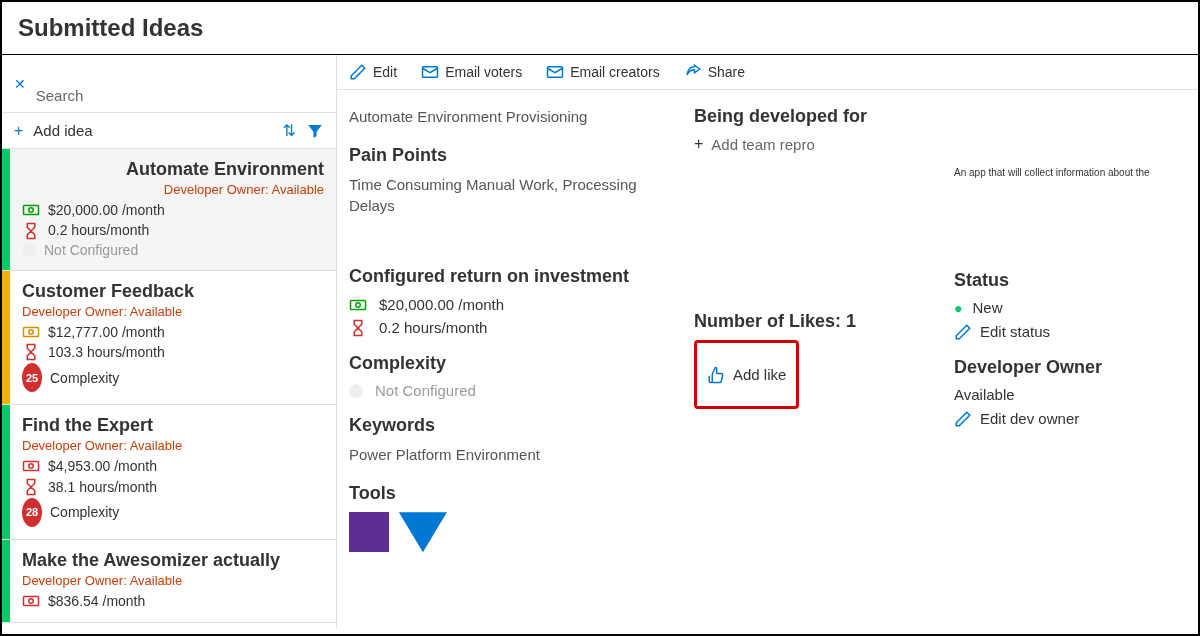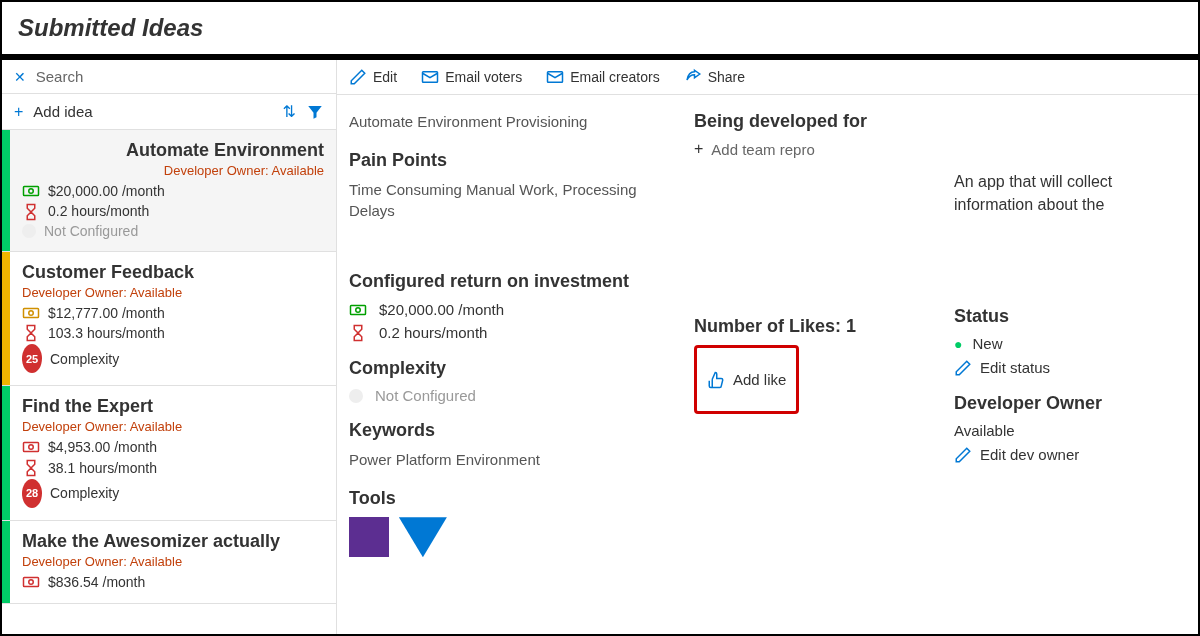--- a/index.html
+++ b/index.html
@@ -1,27 +1,27 @@
 <!DOCTYPE html>
 <html><head>
   <meta charset="utf-8">
   <style>
     * { box-sizing: border-box; margin: 0; padding: 0; }
     body { font-family: 'Segoe UI', Arial, sans-serif; font-size: 14px; color: #333; background: #fff; width: 1200px; height: 636px; overflow: hidden; border: 2px solid #000; }
     
-    .header { padding: 12px 16px; border-bottom: 6px solid #000000; font-style: italic; }
+    .header { padding: 12px 16px; border-bottom: 1px solid #000000; }
     .header h1 { font-size: 24px; font-weight: 600; color: #333; }
     
     .main { display: flex; height: calc(100% - 58px); }
     
     .left-panel { width: 335px; border-right: 1px solid #e0e0e0; display: flex; flex-direction: column; }
     
     .search-row { display: flex; align-items: center; padding: 8px 12px; border-bottom: 1px solid #e0e0e0; gap: 10px; }
     .close-x { color: #0078d4; font-size: 14px; cursor: pointer; }
-    .search-input { border: none; outline: none; flex: 1; font-size: 15px; color: #1d4ed8; }
+    .search-input { border: none; outline: none; flex: 1; font-size: 15px; color: #1d4ed8; margin-top: 24px; }
     .search-input::placeholder { color: #666; }
     
     .add-row { display: flex; align-items: center; padding: 8px 12px; border-bottom: 1px solid #e0e0e0; gap: 10px; }
     .plus-icon { color: #0078d4; font-size: 16px; font-weight: 300; }
     .add-text { font-size: 15px; color: #333; flex: 1; }
     .sort-icon, .filter-icon { color: #0078d4; cursor: pointer; font-size: 16px; }
     
     .idea-list { flex: 1; overflow-y: auto; }
     .idea-item { display: flex; border-bottom: 1px solid #e0e0e0; cursor: pointer; }
     .idea-item.selected { background: #f5f5f5; text-align: right; }
@@ -55,21 +55,21 @@
     .add-team { display: flex; align-items: center; gap: 8px; color: #666; font-size: 15px; margin-bottom: 18px; cursor: pointer; }
     
     .like-row { display: flex; align-items: center; gap: 8px; font-size: 15px; cursor: pointer; border: 3px solid #d00000; padding: 22px 10px; border-radius: 4px; width: fit-content; }
     .like-icon { color: #0078d4; font-size: 16px; }
     
     .status-dot { color: #00cc66; font-size: 14px; }
     .status-row { display: flex; align-items: center; gap: 10px; font-size: 15px; margin-bottom: 6px; }
     .edit-link { display: flex; align-items: center; gap: 8px; color: #333; font-size: 15px; cursor: pointer; margin-bottom: 16px; }
     .pencil { color: #0078d4; }
     
-    .desc-text { font-size: 16px; color: #333; line-height: 1.4; margin-bottom: 90px; }
+    .desc-text { font-size: 10px; color: #333; line-height: 1.4; margin-bottom: 90px; }
     
     .tool-thumb { width: 40px; height: 40px; display: inline-block; margin-right: 6px; }
     .thumb-purple { background: #5c2e91; }
     .thumb-blue { background: #0078d4; clip-path: polygon(0 0, 100% 0, 50% 100%); width: 48px; }
     
     .svg-icon { width: 18px; height: 18px; display: inline-block; vertical-align: middle; }
   </style>
 </head>
 <body>
 

